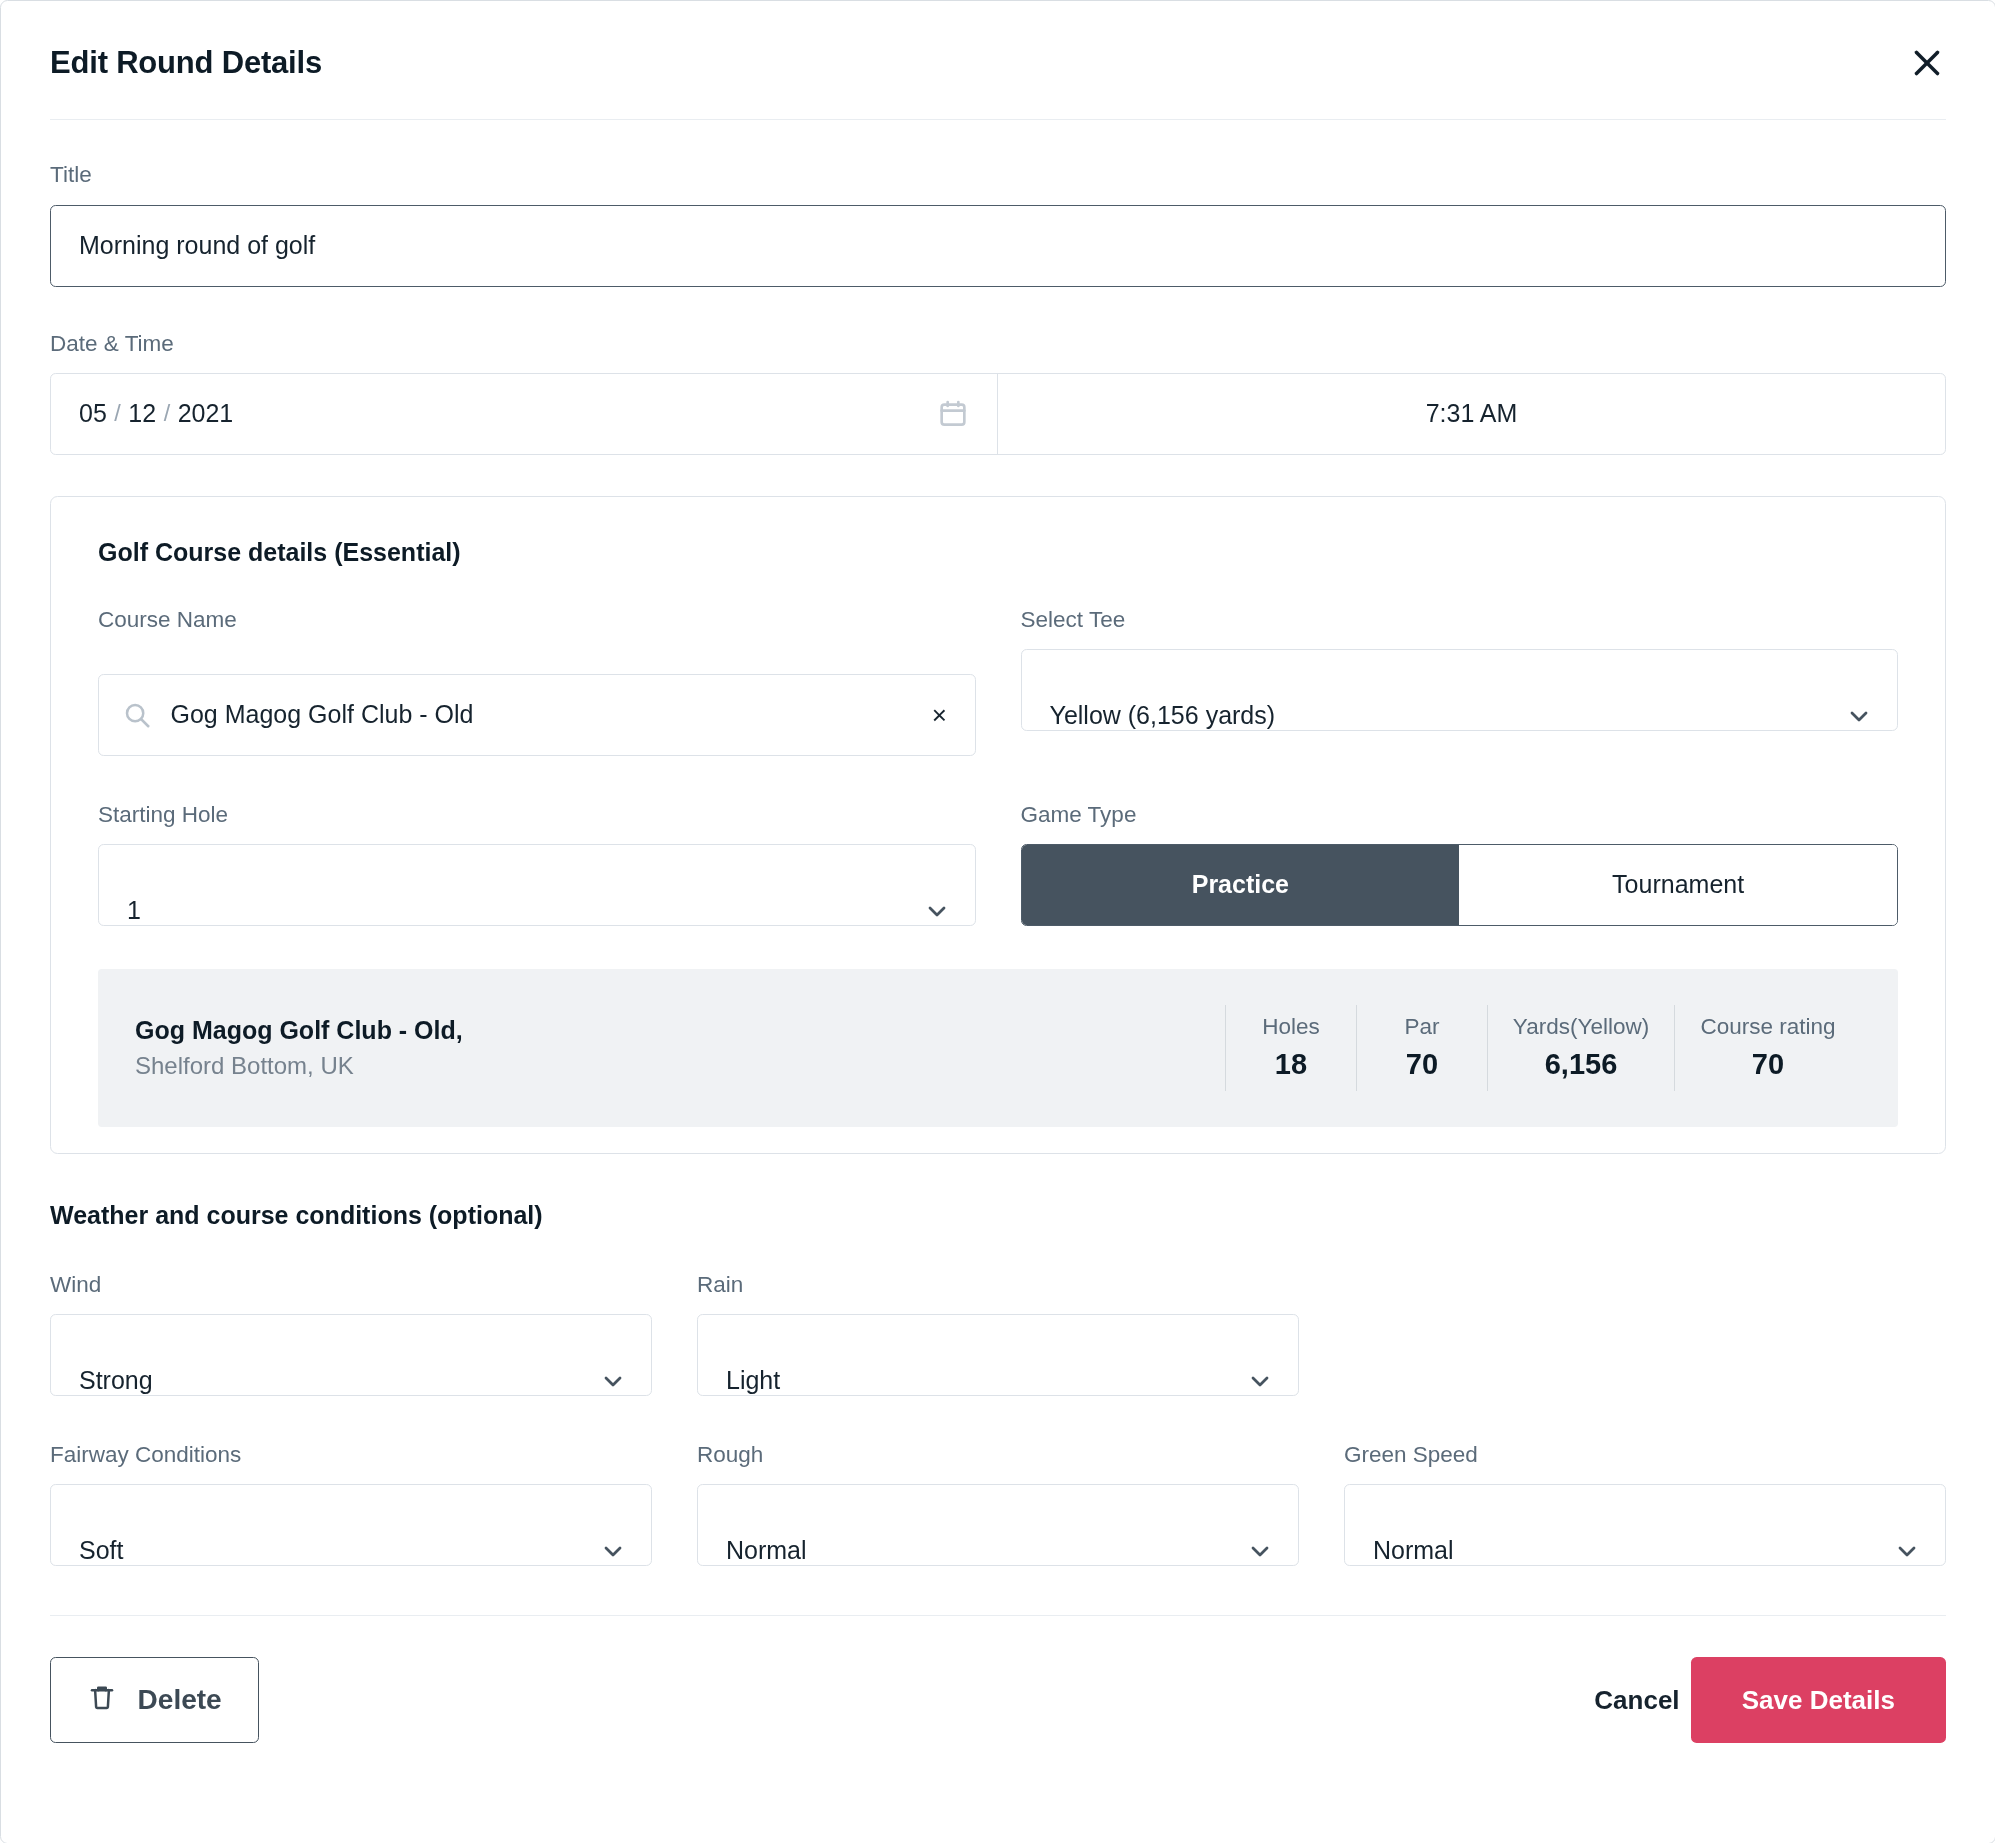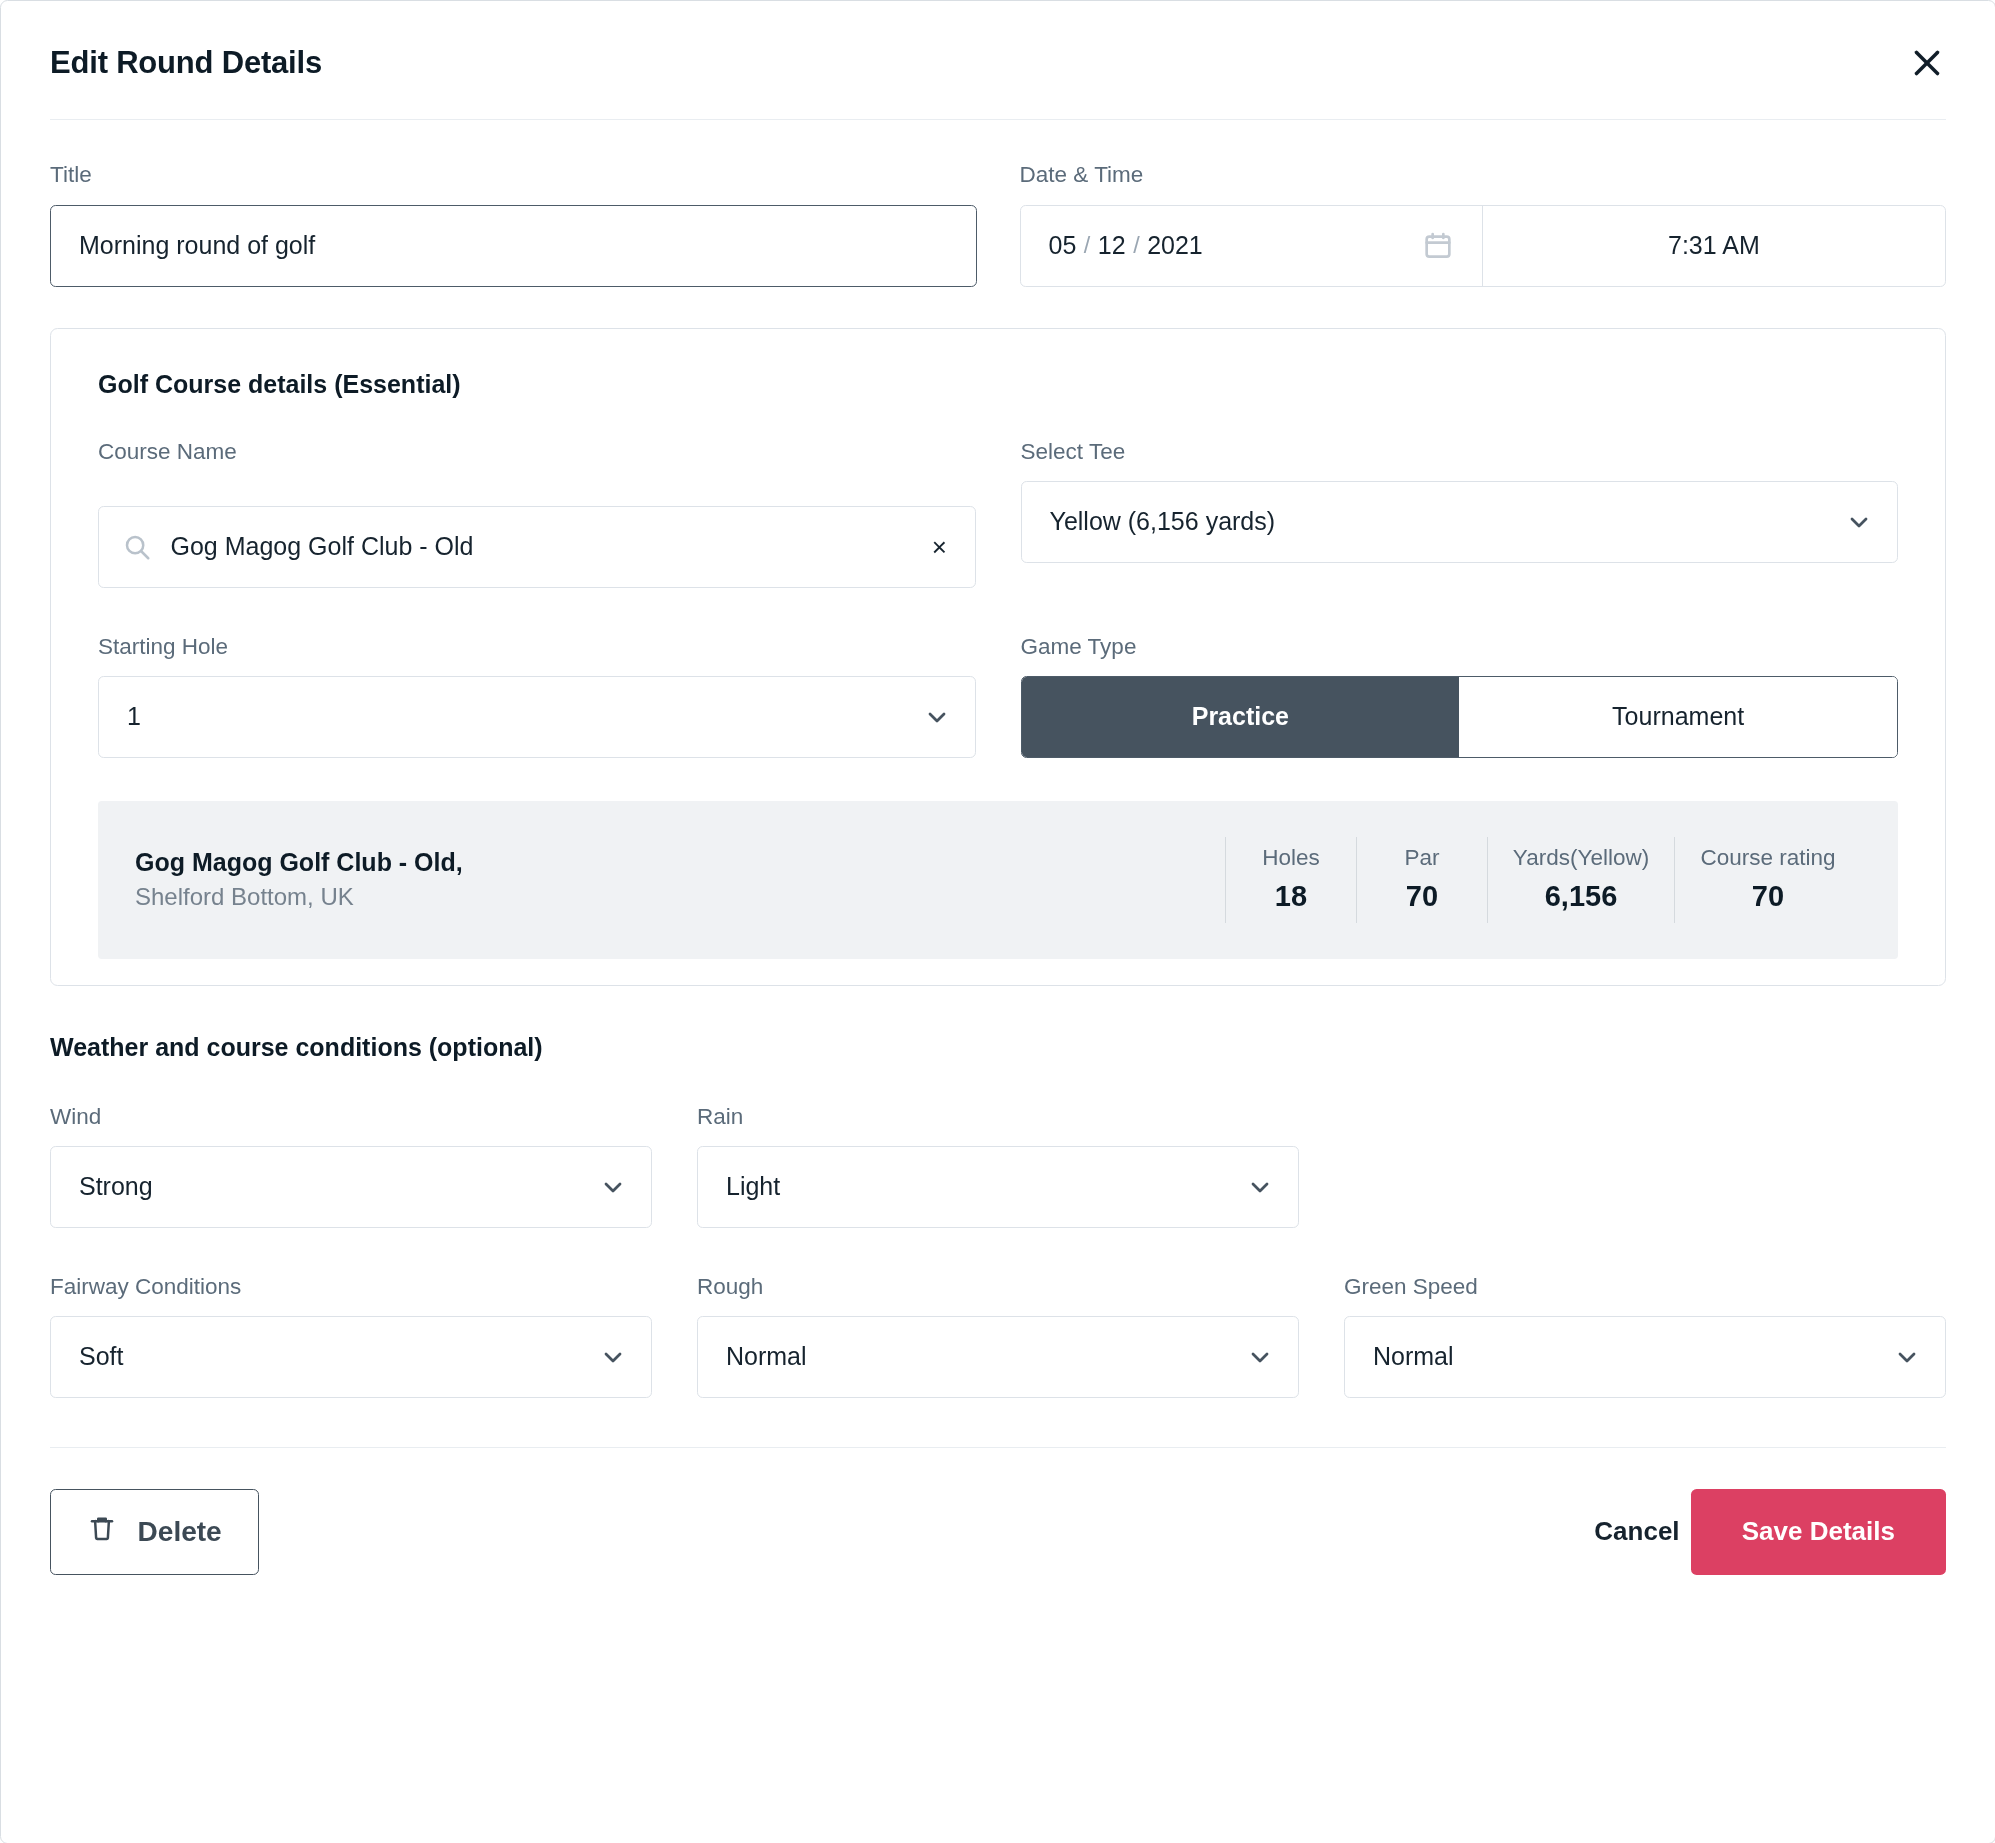--- a/index.html
+++ b/index.html
@@ -72,20 +72,21 @@
     color: #16232e;
     padding: 0 28px;
     outline: none;
   }
 
   
   .top-row {
     display: flex;
     gap: 43px;
     padding-top: 41px;
+    flex-direction: column;
   }
   .top-col { flex: 1; min-width: 0; }
 
   .datetime-wrap {
     display: flex;
     width: 100%;
     height: 82px;
     border: 0.9px solid #dde2e8;
     border-radius: 5.6px;
     overflow: hidden;
@@ -157,21 +158,21 @@
     background: none;
     border: none;
     cursor: pointer;
     line-height: 1;
     padding: 5.6px 3.7px;
   }
 
   .select-box {
     position: relative;
     display: flex;
-    align-items: center;
+    align-items: flex-end;
     width: 100%;
     height: 82px;
     border: 0.9px solid #dde2e8;
     border-radius: 5.6px;
     background: #fff;
     padding: 0 24px 0 28px;
     cursor: pointer;
   }
   .select-value {
     flex: 1 1 auto;

